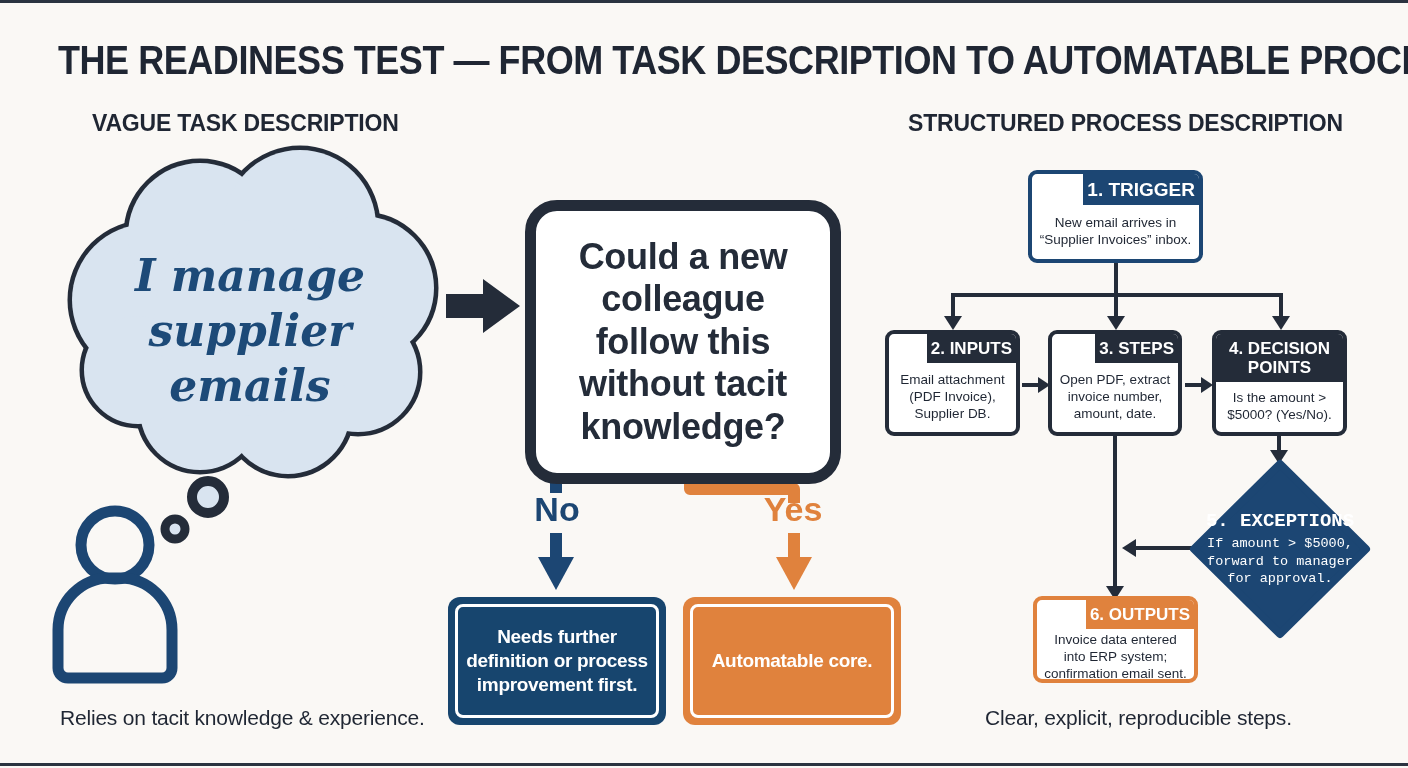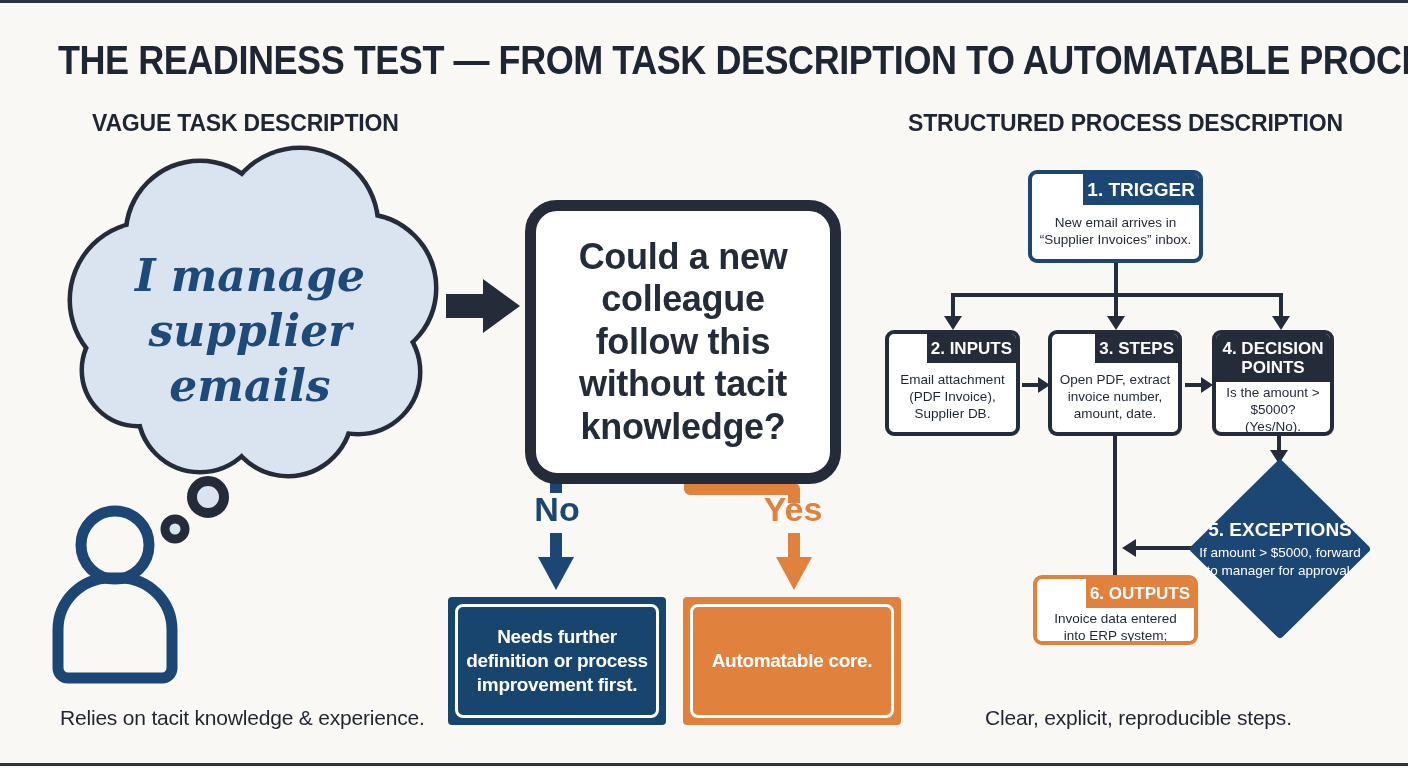--- a/index.html
+++ b/index.html
@@ -28,21 +28,21 @@
     position:absolute;left:525px;top:162px;width:316px;height:284px;
     box-sizing:border-box;border:11px solid #242c39;border-radius:32px;
     background:#ffffff;display:flex;align-items:center;justify-content:center;
     text-align:center;padding:0 14px;margin-top:38px;
   }
   .question-text{font-size:36px;font-weight:bold;color:#242c39;line-height:1.18;letter-spacing:-0.3px;}
   .branch-label{position:absolute;top:490px;width:70px;text-align:center;font-size:34px;font-weight:800;}
   .branch-label.no{left:522px;color:#1c4673;}
   .branch-label.yes{left:758px;color:#e0823d;}
   .result-box{
-    position:absolute;top:597px;width:218px;height:128px;border-radius:4px;
+    position:absolute;top:597px;width:218px;height:128px;border-radius:12px;
     padding:7px;box-sizing:border-box;
   }
   .result-box.blue{left:448px;background:#17456e;}
   .result-box.orange{left:683px;background:#e0823d;}
   .result-inner{
     width:100%;height:100%;border:3px solid #ffffff;border-radius:8px;
     display:flex;align-items:center;justify-content:center;text-align:center;
     color:#ffffff;font-weight:bold;font-size:19px;line-height:1.25;
     letter-spacing:-0.3px;padding:0 4px;box-sizing:border-box;
   }
@@ -58,27 +58,27 @@
   }
   .flow-body{
     flex:1;display:flex;align-items:center;justify-content:center;
     text-align:center;font-size:13.5px;line-height:1.25;color:#1f2633;
     padding:3px 6px;background:#ffffff;border-radius:26px;
   }
   .flow-box.trigger{left:1028px;top:170px;width:175px;height:93px;border-color:#1c4673;}
   .flow-box.trigger .flow-head{background:#1c4673;font-size:19px;}
   .flow-box.inputs{left:885px;top:330px;width:135px;height:106px;}
   .flow-box.steps{left:1048px;top:330px;width:134px;height:106px;}
-  .flow-box.decision{left:1212px;top:330px;width:122px;height:106px;}
-  .flow-box.outputs{left:1033px;top:575px;width:165px;height:70px;border-color:#e0823d;}
+  .flow-box.decision{left:1212px;top:330px;width:135px;height:106px;}
+  .flow-box.outputs{left:1033px;top:596px;width:165px;height:87px;border-color:#e0823d;}
   .flow-box.outputs .flow-head{background:#e0823d;}
   .diamond-text-wrap{
     position:absolute;left:1196px;top:468px;width:168px;height:162px;
     display:flex;flex-direction:column;align-items:center;justify-content:center;
-    text-align:center;color:#ffffff;
+    text-align:center;color:#ffffff;font-family:Liberation Mono, monospace;
   }
   .diamond-label{font-size:19px;font-weight:bold;margin-bottom:3px;}
   .diamond-body{font-size:13.5px;line-height:1.3;text-align:center;}
   .caption{position:absolute;top:706px;font-size:21px;color:#1f2633;letter-spacing:-0.2px;}
   .caption.left{left:60px;}
   .caption.right{left:985px;}
 </style>
 </head>
 <body>
 

